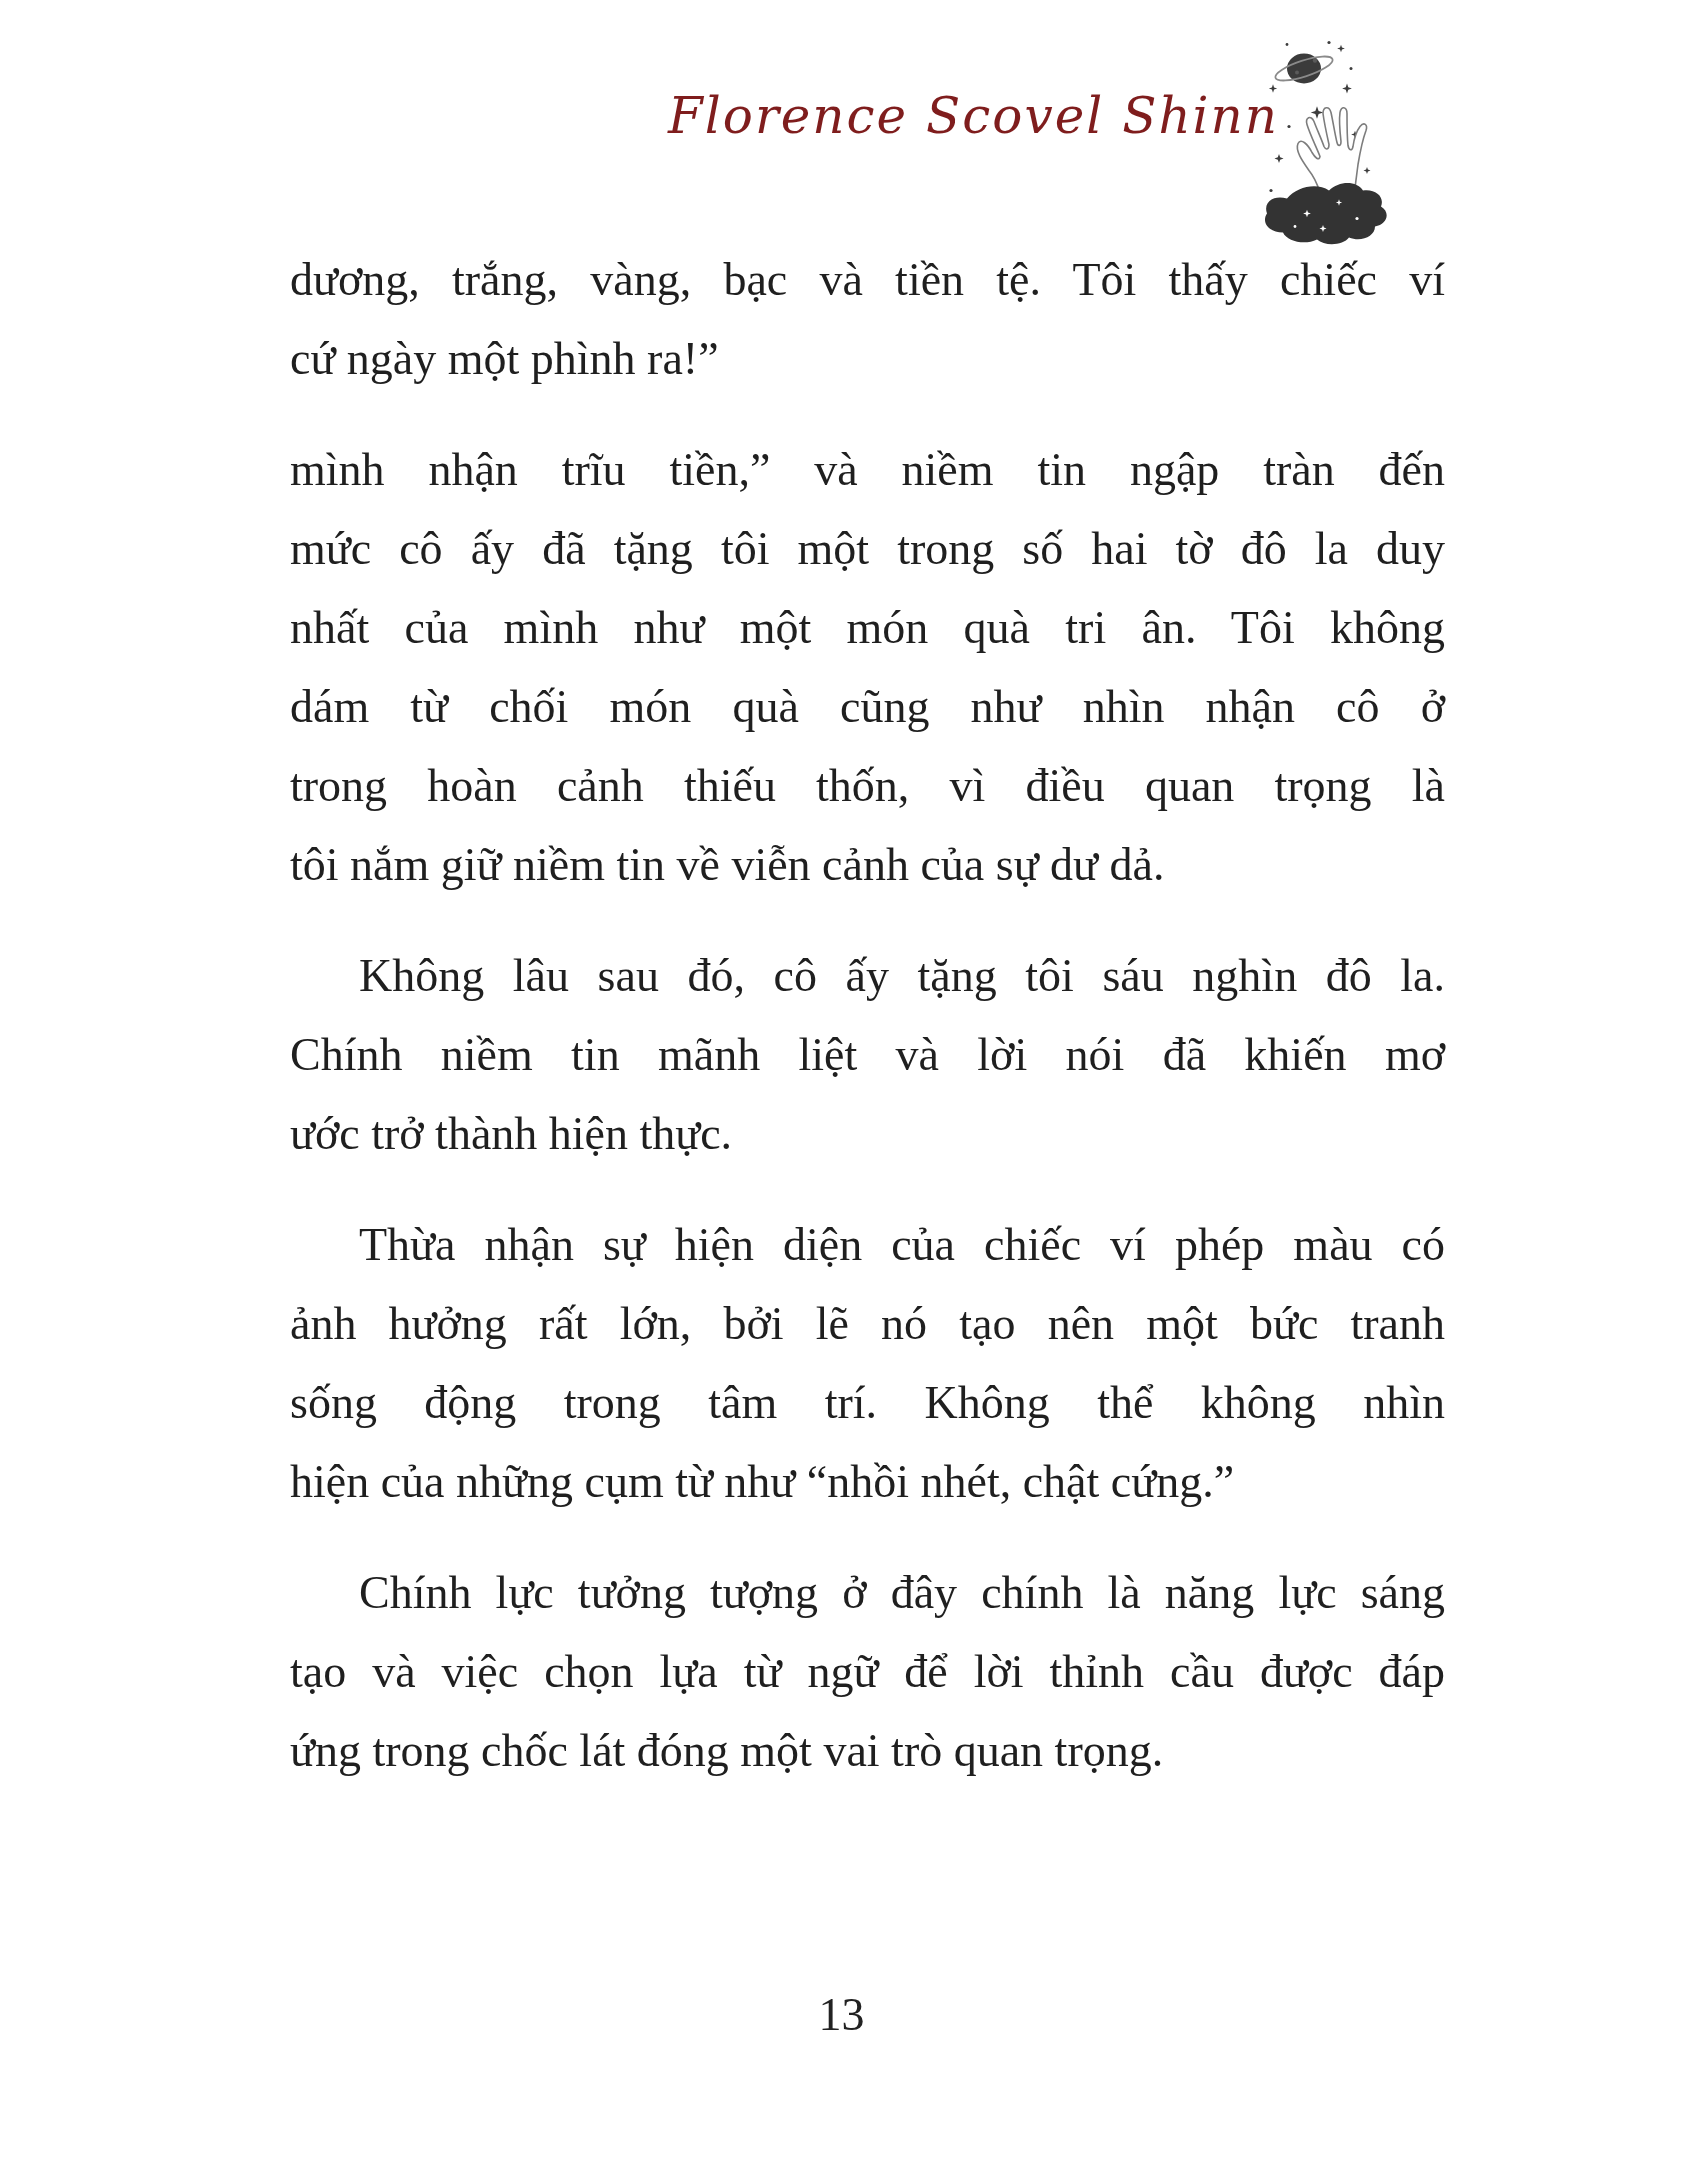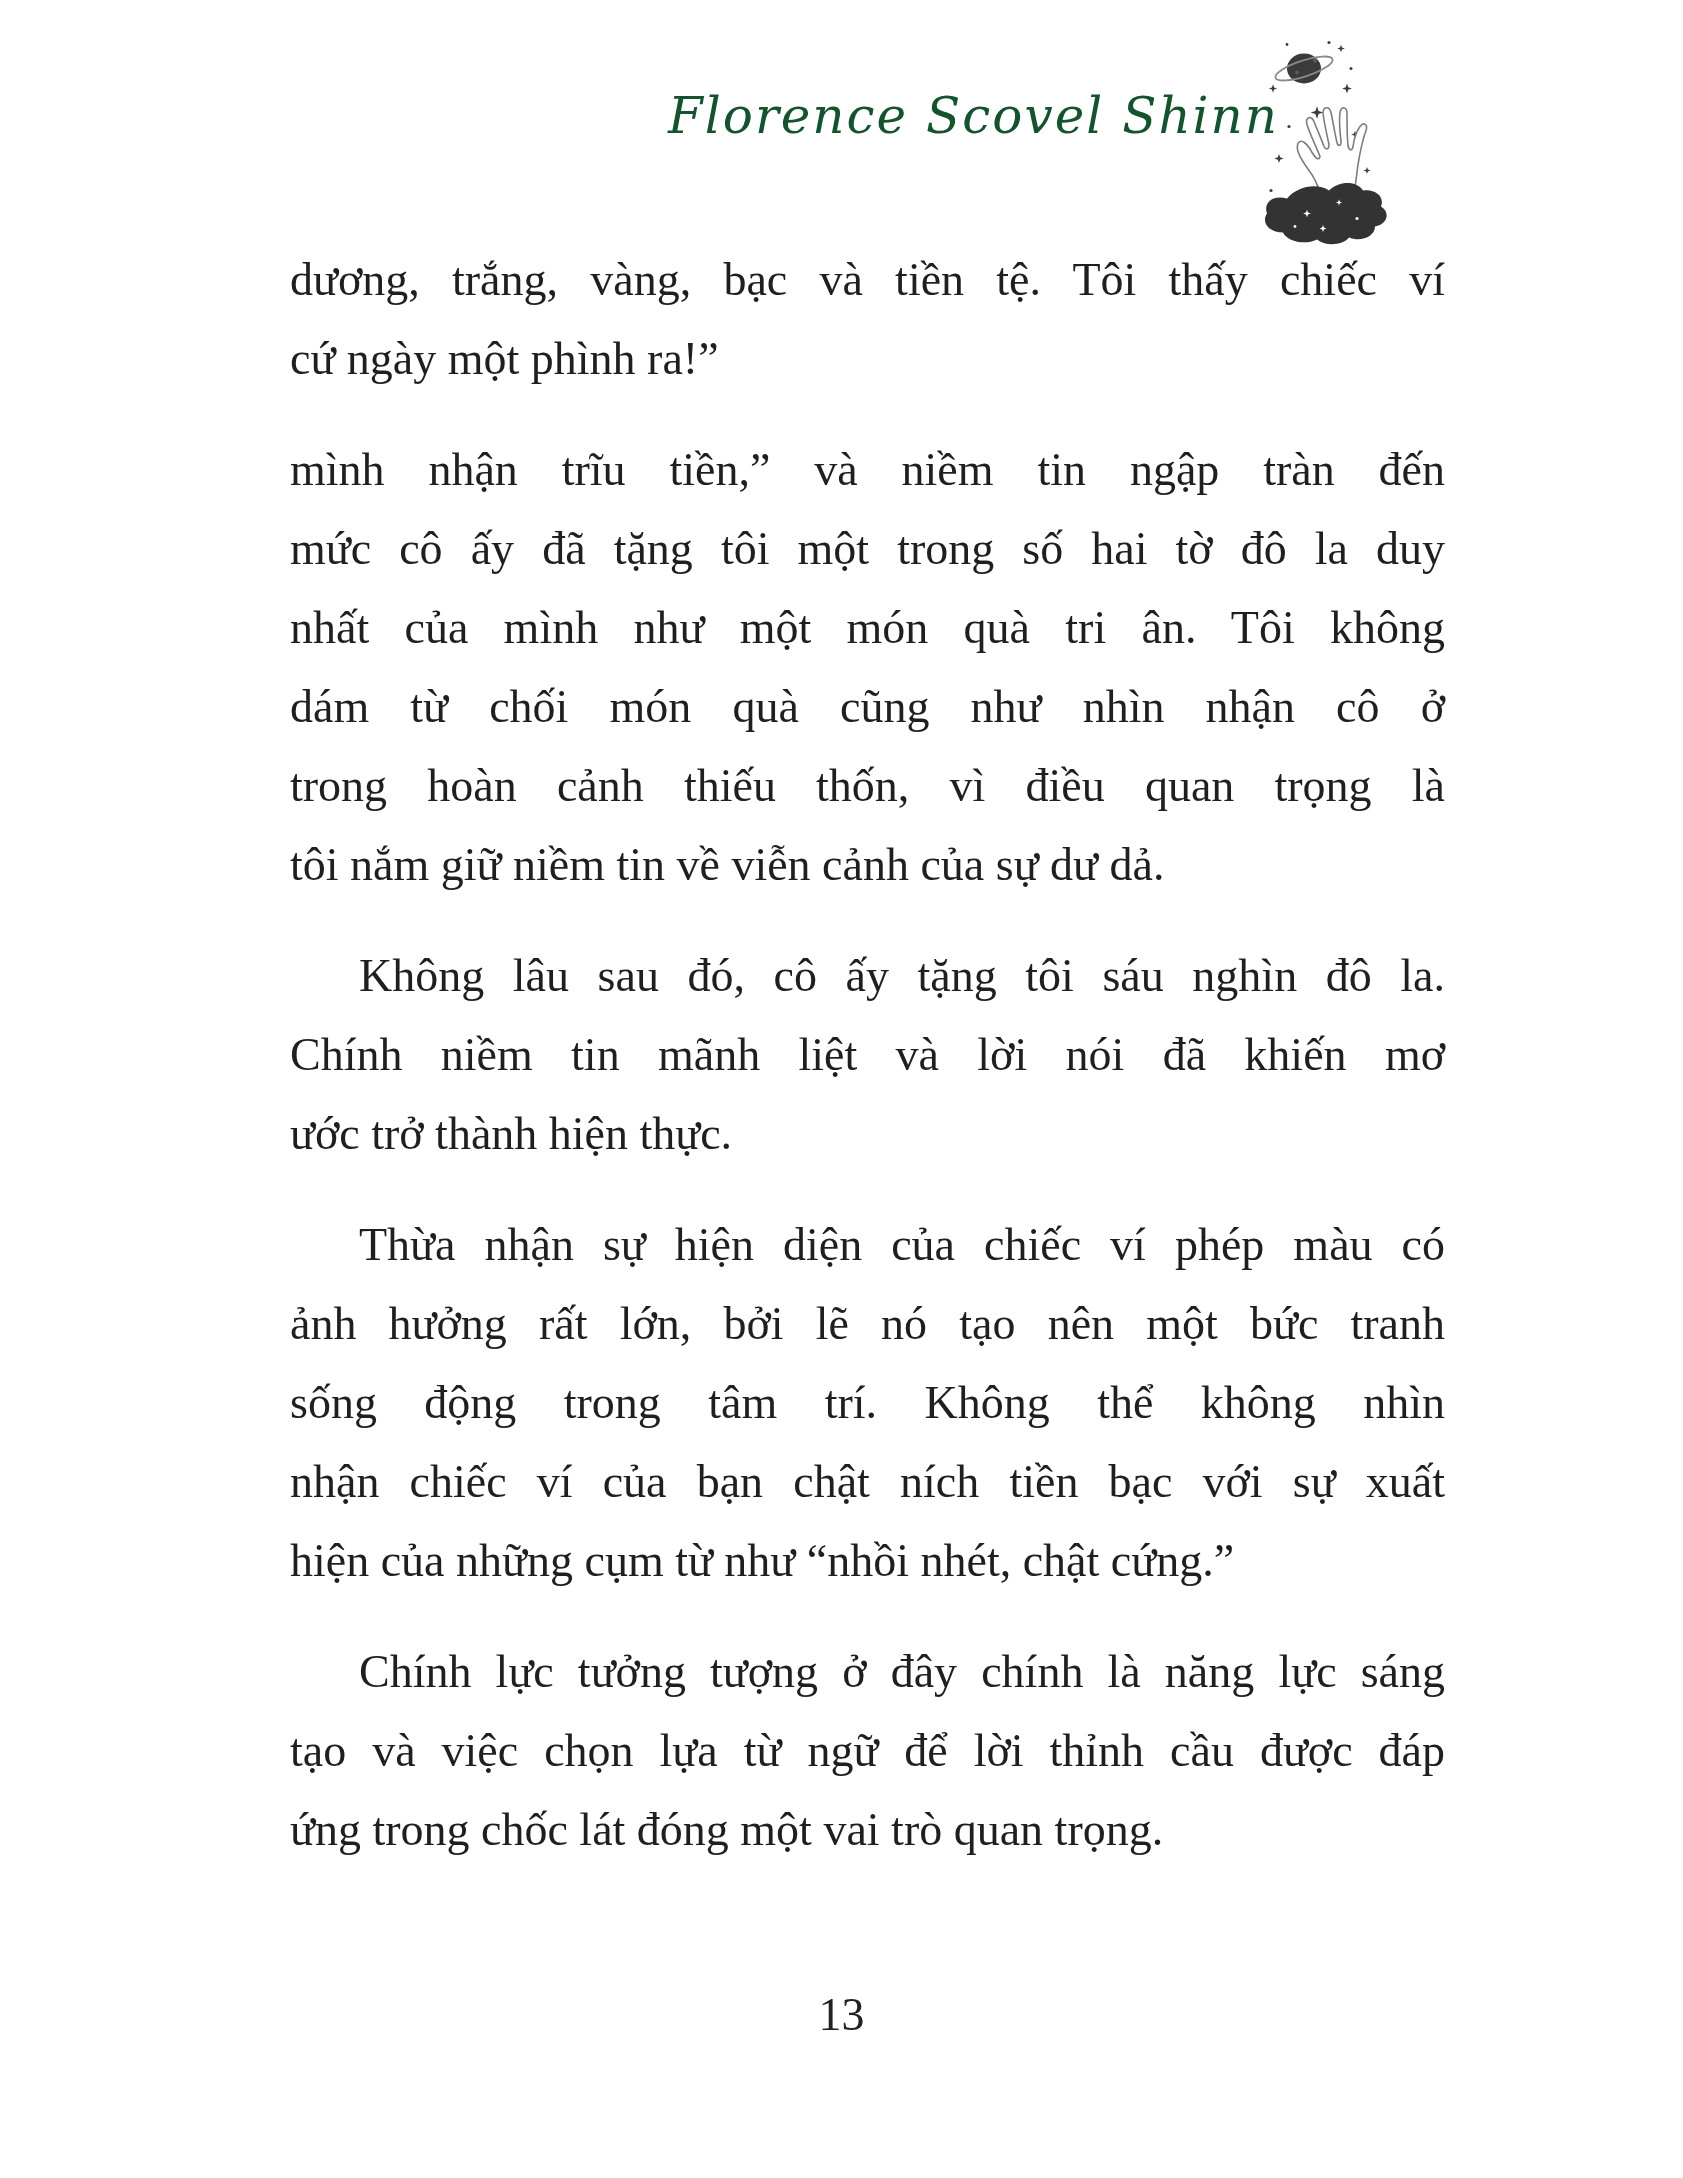--- a/index.html
+++ b/index.html
@@ -16,21 +16,21 @@
 
   
   .header-author {
     position: absolute;
     top: 87px;
     right: 404px;
     font-family: "DejaVu Serif", serif;
     font-style: italic;
     font-size: 50px;
     letter-spacing: 2px;
-    color: #14532d;
+    color: #7f1d1d;
     white-space: nowrap;
   }
 
   
   .illustration {
     position: absolute;
     top: 30px;
     left: 1259px;
     width: 150px;
     height: 216px;
@@ -147,21 +147,20 @@
       </div>
       <div class="para">
         <div class="line indent">Không lâu sau đó, cô ấy tặng tôi sáu nghìn đô la.</div>
         <div class="line">Chính niềm tin mãnh liệt và lời nói đã khiến mơ</div>
         <div class="line last">ước trở thành hiện thực.</div>
       </div>
       <div class="para">
         <div class="line indent">Thừa nhận sự hiện diện của chiếc ví phép màu có</div>
         <div class="line">ảnh hưởng rất lớn, bởi lẽ nó tạo nên một bức tranh</div>
         <div class="line">sống động trong tâm trí. Không thể không nhìn</div>
-        <div class="line">nhận chiếc ví của bạn chật ních tiền bạc với sự xuất</div>
         <div class="line last">hiện của những cụm từ như “nhồi nhét, chật cứng.”</div>
       </div>
       <div class="para">
         <div class="line indent">Chính lực tưởng tượng ở đây chính là năng lực sáng</div>
         <div class="line">tạo và việc chọn lựa từ ngữ để lời thỉnh cầu được đáp</div>
         <div class="line last">ứng trong chốc lát đóng một vai trò quan trọng.</div>
       </div>
     </div>
 
   <div class="page-number">13</div>

